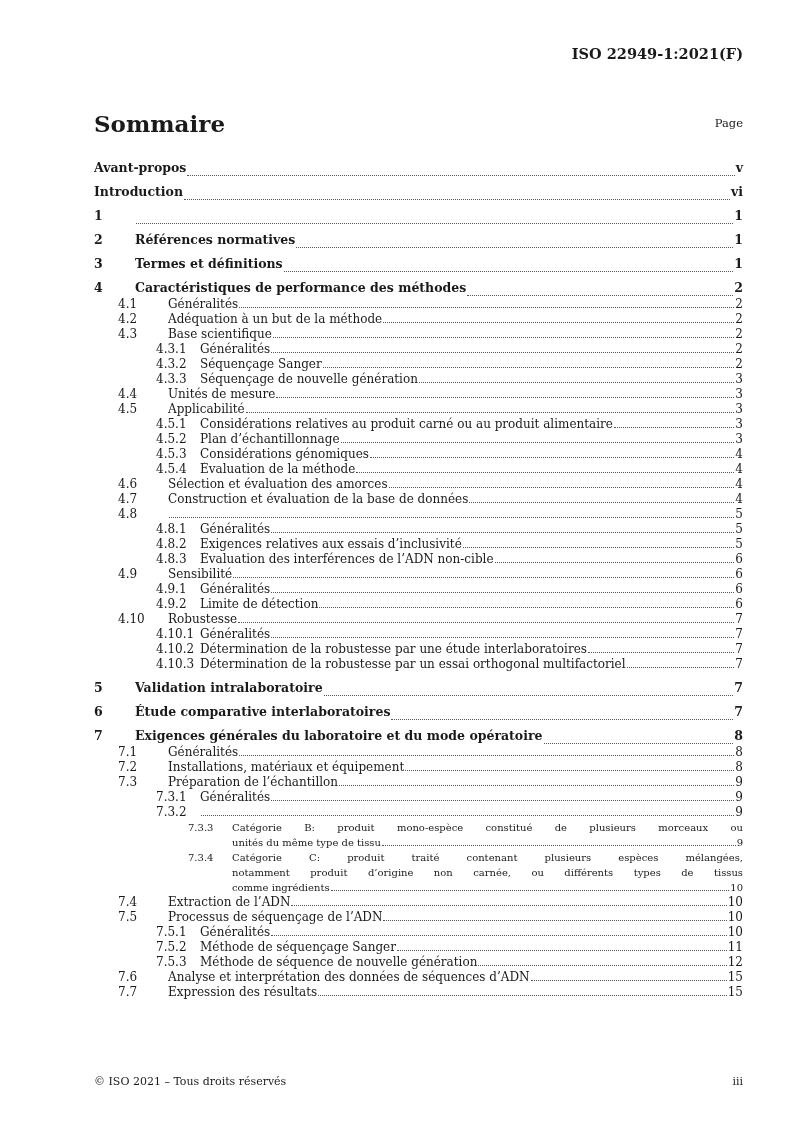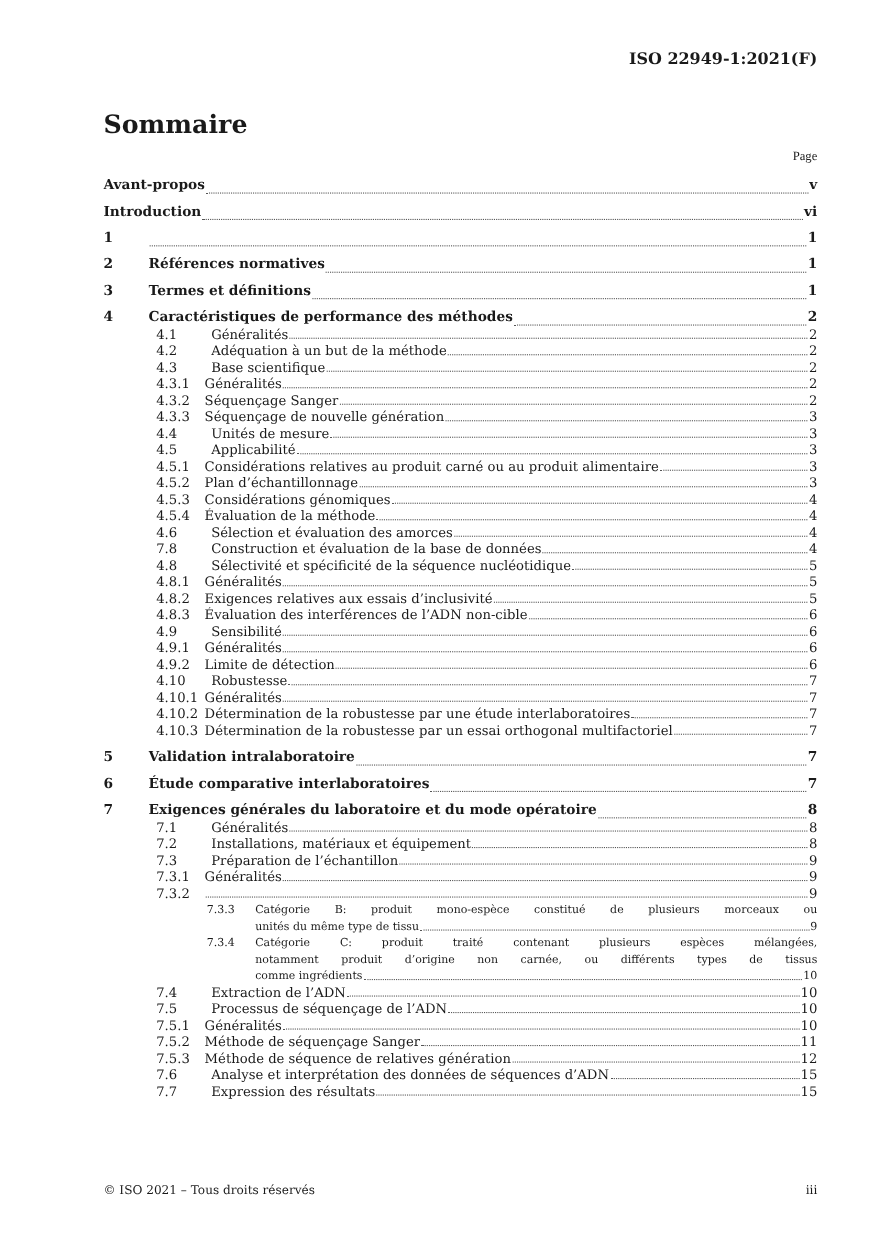--- a/index.html
+++ b/index.html
@@ -6,42 +6,41 @@
   body {
     width: 793px; height: 1122px; position: relative; overflow: hidden;
     font-family: "DejaVu Serif", "Liberation Serif", serif;
     color: #1a1a1a;
   }
   .doc-id {
     position: absolute; right: 50px; top: 45px;
     font-weight: bold; font-size: 14.5px; letter-spacing: 0;
   }
   .title {
-    position: absolute; left: 94px; top: 100px;
+    position: absolute; left: 94px; top: 110px;
     font-weight: bold; font-size: 23px;
   }
   .page-label {
-    position: absolute; right: 50px; top: 136px;
+    position: absolute; right: 50px; top: 116px;
     font-size: 11.5px;
-    font-family: Liberation Serif, serif;
   }
   .toc {
     position: absolute; left: 94px; top: 156px; width: 649px;
   }
   .row {
     display: flex; align-items: flex-end;
     font-size: 12px; line-height: 15px; height: 15px;
     white-space: nowrap;
   }
   .row.lvl0 { font-weight: bold; font-size: 12.5px; height: 24px; line-height: 24px; }
   .num { display: inline-block; flex: 0 0 auto; }
   .lvl0 .num { width: 41px; }
   .lvl0.nonum .num { width: 0; }
-  .lvl1 .num { width: 50px; margin-left: 48px; }
-  .lvl2 .num { width: 44px; margin-left: 48px; }
+  .lvl1 .num { width: 50px; margin-left: 24px; }
+  .lvl2 .num { width: 44px; margin-left: 62px; }
   .label { flex: 0 1 auto; overflow: hidden; text-overflow: clip; }
   .leader {
     flex: 1 1 auto; border-bottom: 1px dotted #555; margin: 0 1px 4px 1px;
     min-width: 4px; height: 0;
   }
   .pg { flex: 0 0 auto; text-align: right; }
   .multi {
     display: flex; font-size: 10px; line-height: 15px;
   }
   .multi .num { width: 44px; margin-left: 94px; }
@@ -170,28 +169,27 @@
       <span class="leader"></span>
       <span class="pg">4</span>
     </div>
     <div class="row lvl1">
       <span class="num">4.6</span>
       <span class="label">Sélection et évaluation des amorces</span>
       <span class="leader"></span>
       <span class="pg">4</span>
     </div>
     <div class="row lvl1">
-      <span class="num">7.8</span>
+      <span class="num">4.7</span>
       <span class="label">Construction et évaluation de la base de données</span>
       <span class="leader"></span>
       <span class="pg">4</span>
     </div>
     <div class="row lvl1">
       <span class="num">4.8</span>
-      <span class="label">Sélectivité et spécificité de la séquence nucléotidique</span>
       <span class="leader"></span>
       <span class="pg">5</span>
     </div>
     <div class="row lvl2">
       <span class="num">4.8.1</span>
       <span class="label">Généralités</span>
       <span class="leader"></span>
       <span class="pg">5</span>
     </div>
     <div class="row lvl2">
@@ -337,21 +335,21 @@
       <span class="pg">10</span>
     </div>
     <div class="row lvl2">
       <span class="num">7.5.2</span>
       <span class="label">Méthode de séquençage Sanger</span>
       <span class="leader"></span>
       <span class="pg">11</span>
     </div>
     <div class="row lvl2">
       <span class="num">7.5.3</span>
-      <span class="label">Méthode de séquence de relatives génération</span>
+      <span class="label">Méthode de séquence de nouvelle génération</span>
       <span class="leader"></span>
       <span class="pg">12</span>
     </div>
     <div class="row lvl1">
       <span class="num">7.6</span>
       <span class="label">Analyse et interprétation des données de séquences d’ADN</span>
       <span class="leader"></span>
       <span class="pg">15</span>
     </div>
     <div class="row lvl1">

